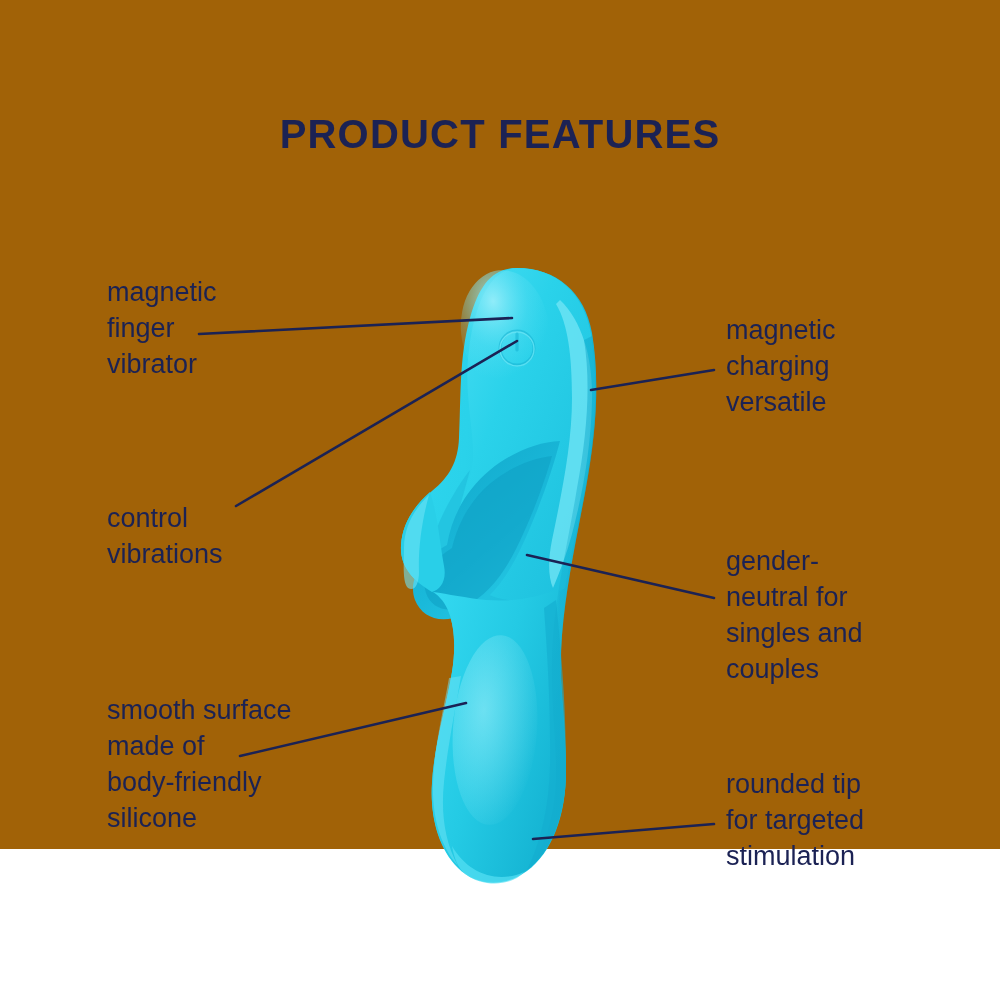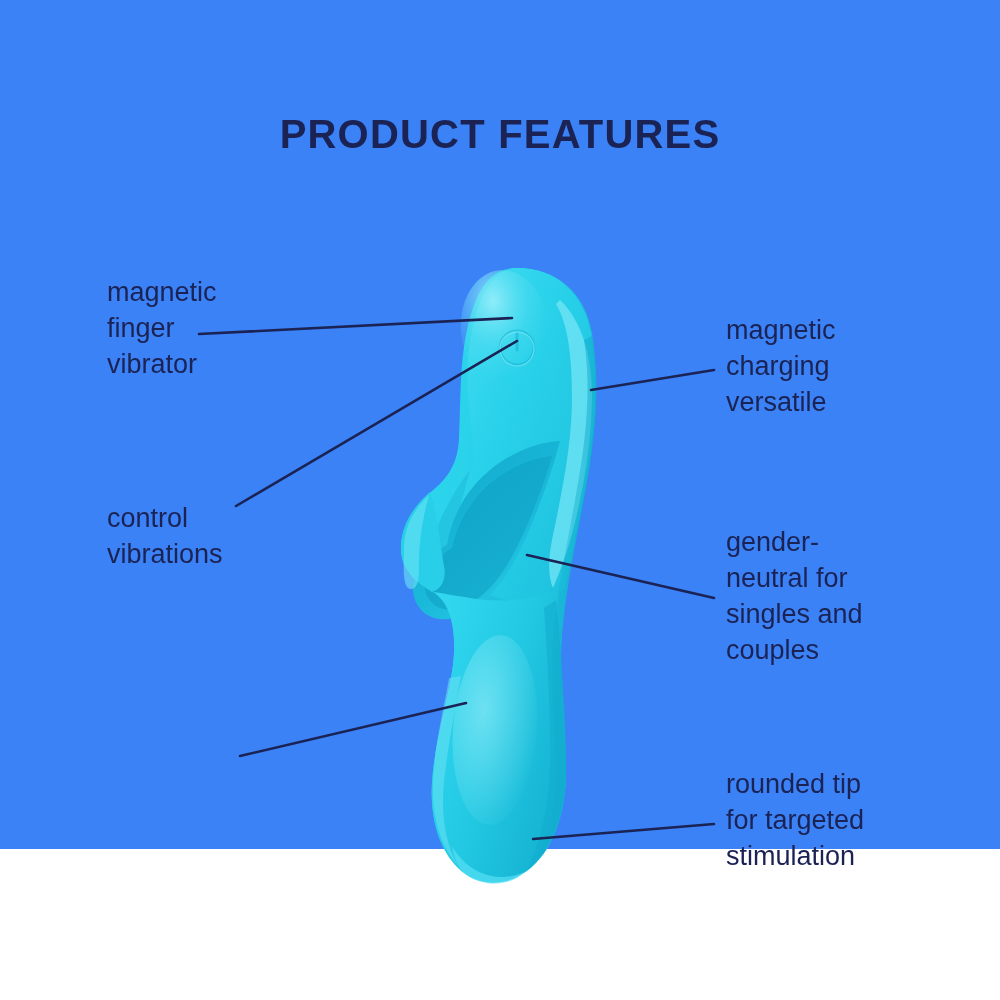--- a/index.html
+++ b/index.html
@@ -5,21 +5,21 @@
   * { margin:0; padding:0; box-sizing:border-box; }
   html, body {
     width:1000px; height:1000px;
     background:#ffffff;
     font-family:"Liberation Sans", sans-serif;
     overflow:hidden;
   }
   #stage {
     position:relative;
     width:1000px; height:849px;
-    background:#3b82f6;
+    background:#a16207;
   }
 
   
   #page-title {
     position:absolute;
     left:0; top:112px;
     width:1000px;
     text-align:center;
     font-size:40px;
     font-weight:bold;
@@ -38,21 +38,21 @@
     font-family:"Liberation Sans", sans-serif;
     white-space:pre-line;
   }
   .callout.left  { text-align:left; }
   .callout.right { text-align:left; }
 
   #callout-versatile-finger-vibrator { left:107px; top:274px; width:230px; }
   #callout-control-vibrations        { left:107px; top:500px; width:230px; }
   #callout-smooth-surface-silicone   { left:107px; top:692px; width:250px; }
   #callout-magnetic-charging         { left:726px; top:312px; width:240px; }
-  #callout-gender-neutral            { left:726px; top:524px; width:240px; }
+  #callout-gender-neutral            { left:726px; top:543px; width:240px; }
   #callout-rounded-tip               { left:726px; top:766px; width:240px; }
 
   
   #leader-lines, #product-illustration {
     position:absolute; left:0; top:0;
     width:1000px; height:1000px;
   }
   #leader-lines { z-index:5; }
   #product-illustration { z-index:3; }
   .leader { stroke:#1b2254; stroke-width:2.6; fill:none; stroke-linecap:round; }
@@ -236,20 +236,24 @@
     <line class="leader" x1="533" y1="839" x2="714" y2="824"></line>
   </svg>
 
   <div class="callout left" id="callout-versatile-finger-vibrator">magnetic
 finger
 vibrator</div>
 
   <div class="callout left" id="callout-control-vibrations">control
 vibrations</div>
 
+  <div class="callout left" id="callout-smooth-surface-silicone">smooth surface
+made of
+body-friendly
+silicone</div>
 
   <div class="callout right" id="callout-magnetic-charging">magnetic
 charging
 versatile</div>
 
   <div class="callout right" id="callout-gender-neutral">gender-
 neutral for
 singles and
 couples</div>
 

